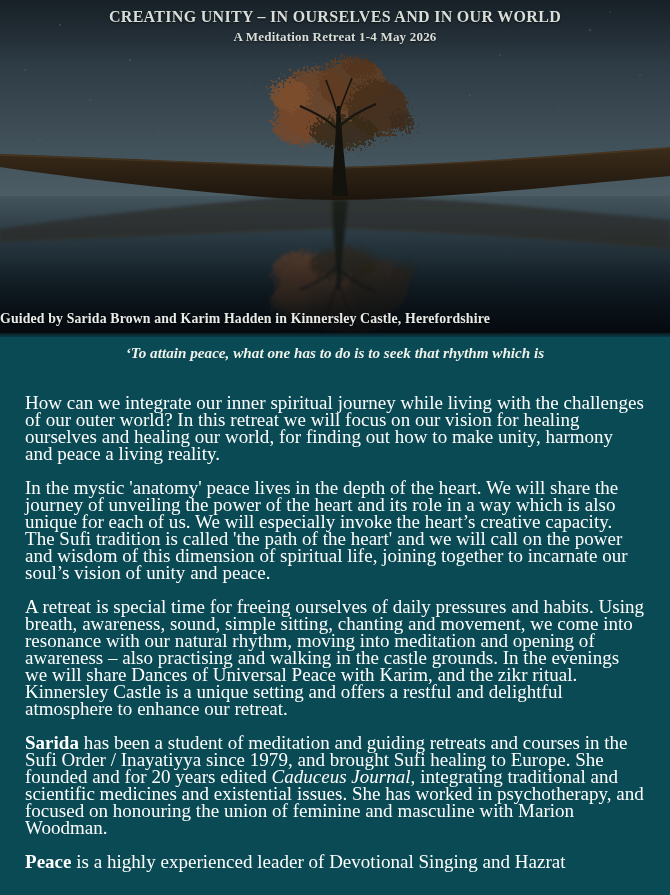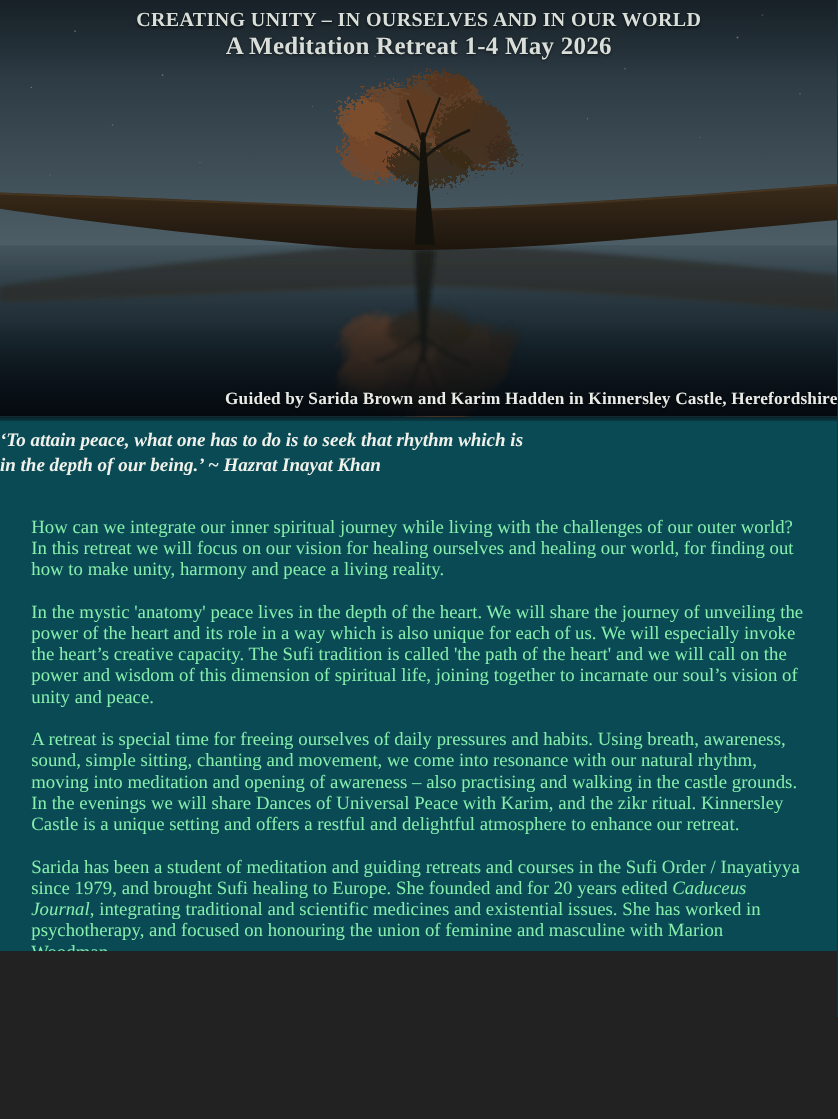--- a/index.html
+++ b/index.html
@@ -1,58 +1,58 @@
 <!DOCTYPE html>
 <html><head>
 <meta charset="utf-8">
 <style>
   html,body{margin:0;padding:0;background:#222;}
   .page{
     position:relative;
-    width:670px;height:761px;
+    width:670px;height:895px;
     margin:0 auto;
     background:#0a4a54;
     overflow:hidden;
     font-family:"Liberation Serif", serif;
   }
   
   .hero{position:relative;width:670px;height:333px;background:#2b3840;}
   .hero svg{position:absolute;top:0;left:0;width:670px;height:333px;display:block;}
   .hero-titles{position:absolute;top:7px;left:0;right:0;text-align:center;z-index:3;}
   .title{
     font-size:16px;font-weight:bold;color:#d9ded9;
     letter-spacing:.3px;line-height:20px;
     text-shadow:0 1px 2px rgba(0,0,0,.55);
   }
   .subtitle{
-    font-size:20px;font-weight:bold;color:#d9ded9;
+    font-size:13px;font-weight:bold;color:#d9ded9;
     letter-spacing:.2px;line-height:20px;
     text-shadow:0 1px 2px rgba(0,0,0,.55);
   }
   .hero-caption{
     position:absolute;bottom:6px;left:0;right:0;z-index:3;
-    text-align:right;font-size:13.8px;font-weight:bold;color:#e9ebe6;
+    text-align:left;font-size:13.8px;font-weight:bold;color:#e9ebe6;
     letter-spacing:.15px;
     text-shadow:0 1px 2px rgba(0,0,0,.6);
   }
   .hero-sep{height:4px;background:linear-gradient(#0d1a21,#073d47);}
   
   .quote{
-    padding-top:6px;
+    padding-top:6px;text-align:center;
     font-style:italic;font-weight:bold;
     font-size:15.2px;line-height:20px;color:#eff1ea;
   }
   
   .content{padding:31px 25px 0 25px;}
   .content p{
     margin:0 0 17px 0;
-    font-size:15px;line-height:17px;color:#86efac;
+    font-size:19px;line-height:17px;color:#ffffff;
     letter-spacing:.02px;
   }
-  .content p span.b{font-weight:normal;}
+  .content p span.b{font-weight:bold;}
   .content p span.i{font-style:italic;}
 </style>
 </head>
 <body>
 
 <div class="page">
 
   <div class="hero">
     <svg viewBox="0 0 670 333" preserveAspectRatio="none" xmlns="http://www.w3.org/2000/svg">
       <defs>
@@ -155,21 +155,20 @@
       <div class="subtitle">A Meditation Retreat 1-4 May 2026</div>
     </div>
 
     <div class="hero-caption">Guided by Sarida Brown and Karim Hadden in Kinnersley Castle, Herefordshire</div>
   </div>
 
   <div class="hero-sep"></div>
 
   <div class="quote">
     <div>‘To attain peace, what one has to do is to seek that rhythm which is</div>
-    <div>in the depth of our being.’ ~ Hazrat Inayat Khan</div>
   </div>
 
   <div class="content">
       <p><span>How can we integrate our inner spiritual journey while living with the challenges of our outer world? In this retreat we will focus on our vision for healing ourselves and healing our world, for finding out how to make unity, harmony and peace a living reality.</span></p>
       <p><span>In the mystic 'anatomy' peace lives in the depth of the heart. We will share the journey of unveiling the power of the heart and its role in a way which is also unique for each of us. We will especially invoke the heart’s creative capacity. The Sufi tradition is called 'the path of the heart' and we will call on the power and wisdom of this dimension of spiritual life,  joining together to incarnate our soul’s vision of unity and peace.</span></p>
       <p><span>A retreat is special time for freeing ourselves of daily pressures and habits. Using breath, awareness, sound, simple sitting, chanting and movement, we come into resonance with our natural rhythm, moving into meditation and opening of awareness – also practising and walking in the castle grounds. In the evenings we will share Dances of Universal Peace with Karim, and the zikr ritual. Kinnersley Castle is a unique setting and offers a restful and delightful atmosphere to enhance our retreat.</span></p>
       <p><span class="b">Sarida</span><span> has been a student of meditation and guiding retreats and courses in the Sufi Order / Inayatiyya since 1979, and brought Sufi healing to Europe. She founded and for 20 years edited </span><span class="i">Caduceus Journal</span><span>, integrating traditional and scientific medicines and existential issues. She has worked in psychotherapy, and focused on honouring the union of feminine and masculine with Marion Woodman.</span></p>
       <p><span class="b">Peace</span><span> is a highly experienced leader of Devotional Singing and Hazrat</span><br></p>
     </div>
 

